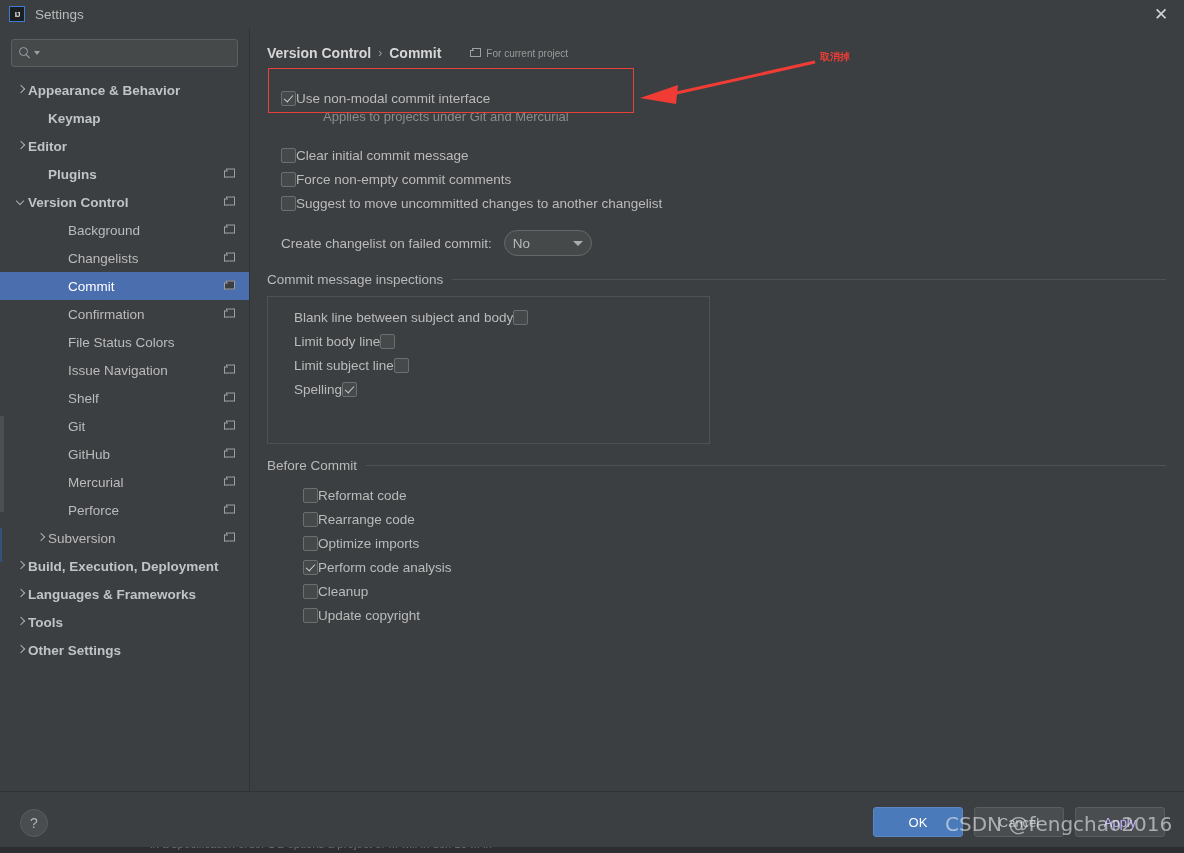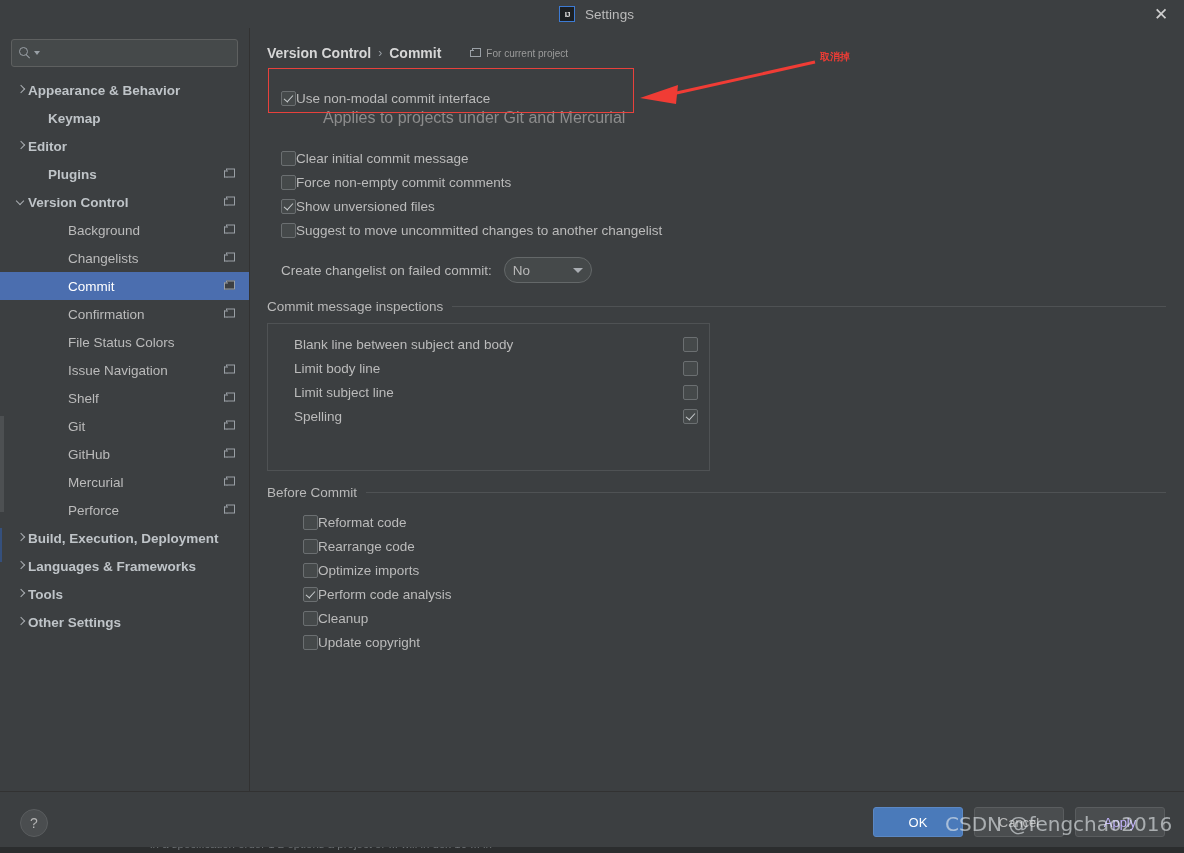--- a/index.html
+++ b/index.html
@@ -12,21 +12,21 @@
   .app {
     position: relative;
     width: 1184px; height: 853px;
     background: #3c3f41;
   }
 
   
   .titlebar {
     position: absolute; left: 0; top: 0; width: 1184px; height: 28px;
     background: #3c3f41;
-    display: flex; align-items: center; justify-content: center;
+    display: flex; align-items: center;
   }
   .ij-logo {
     width: 16px; height: 16px; margin-left: 9px;
     border: 1.5px solid #3d7bd4; background: #1c1f22;
     display: flex; align-items: center; justify-content: center;
     font-size: 8px; font-weight: bold; color: #e0e0e0;
     letter-spacing: -1px;
   }
   .title-text {
     margin-left: 10px; color: #bbbbbb; font-size: 13.5px;
@@ -145,21 +145,21 @@
     position: relative;
   }
   .cb.checked::after {
     content: ""; position: absolute; left: 4px; top: 1px;
     width: 4px; height: 8px;
     border-right: 1.8px solid #c8ccce; border-bottom: 1.8px solid #c8ccce;
     transform: rotate(42deg);
   }
   .lbl { color: #bbbbbb; font-size: 13.5px; white-space: nowrap; }
   .sub {
-    color: #8c8c8c; font-size: 16px; margin-left: 42px; margin-top: -1px;
+    color: #8c8c8c; font-size: 13px; margin-left: 42px; margin-top: -1px;
   }
 
   .dd-row { display: flex; align-items: center; gap: 12px; height: 30px; }
   .dropdown {
     width: 88px; height: 26px; background: #45494a;
     border: 1px solid #646869; border-radius: 13px;
     display: flex; align-items: center; justify-content: space-between;
     padding: 0 8px; cursor: pointer;
   }
   .dd-val { color: #b9b9b9; font-size: 13.5px; }
@@ -175,21 +175,21 @@
   .sect-title { color: #b9b9b9; font-size: 13.5px; white-space: nowrap; }
   .sect-line { flex: 1; height: 1px; background: #4f5254; }
 
   .insp-box {
     margin-top: 9px; width: 443px; height: 148px;
     border: 1px solid #4f5254; background: #3c3f41;
     padding: 8px 0 0 0;
   }
   .insp-row {
     display: flex; align-items: center; height: 24px;
-    padding: 0 11px 0 26px; justify-content: space-between;
+    padding: 0 11px 0 26px; justify-content: flex-start;
   }
   .insp-row .lbl { color: #bbbbbb; }
 
   .bc-rows { margin-top: 10px; padding-left: 36px; }
   .link { color: #5a9cf8; font-size: 13.5px; cursor: pointer; }
 
   
   .footer {
     position: absolute; left: 0; top: 791px; width: 1184px; height: 56px;
     background: #3c3f41; border-top: 1px solid #323232;
@@ -363,20 +363,28 @@
           <span class="arrow" style="margin-left: 54px;"></span>
           <span class="tree-label">Mercurial</span>
           <span class="proj-icon">
             <span class="b"></span>
             <span class="a"></span>
           </span>
         </div>
         <div class="tree-row">
           <span class="arrow" style="margin-left: 54px;"></span>
           <span class="tree-label">Perforce</span>
+          <span class="proj-icon">
+            <span class="b"></span>
+            <span class="a"></span>
+          </span>
+        </div>
+        <div class="tree-row">
+          <span class="arrow right" style="margin-left: 34px;"></span>
+          <span class="tree-label">Subversion</span>
           <span class="proj-icon">
             <span class="b"></span>
             <span class="a"></span>
           </span>
         </div>
         <div class="tree-row bold">
           <span class="arrow right" style="margin-left: 14px;"></span>
           <span class="tree-label">Build, Execution, Deployment</span>
         </div>
         <div class="tree-row bold">
@@ -422,24 +430,20 @@
     <div style="margin-top:19px;padding-left:14px;" id="opts">
         <div class="row">
           <span class="cb"></span>
           <span class="lbl">Clear initial commit message</span>
         </div>
         <div class="row">
           <span class="cb"></span>
           <span class="lbl">Force non-empty commit comments</span>
         </div>
         <div class="row">
-          <span class="cb checked"></span>
-          <span class="lbl">Show unversioned files</span>
-        </div>
-        <div class="row">
           <span class="cb"></span>
           <span class="lbl">Suggest to move uncommitted changes to another changelist</span>
         </div>
       </div>
 
     <div class="dd-row" style="margin-top:13px;padding-left:14px;">
       <span class="lbl">Create changelist on failed commit:</span>
       <div class="dropdown">
         <span class="dd-val">No</span>
         <span class="dd-caret"></span>

